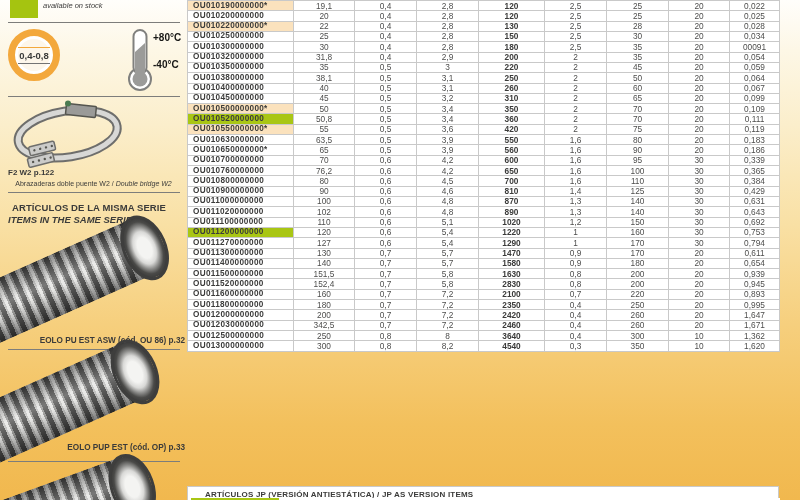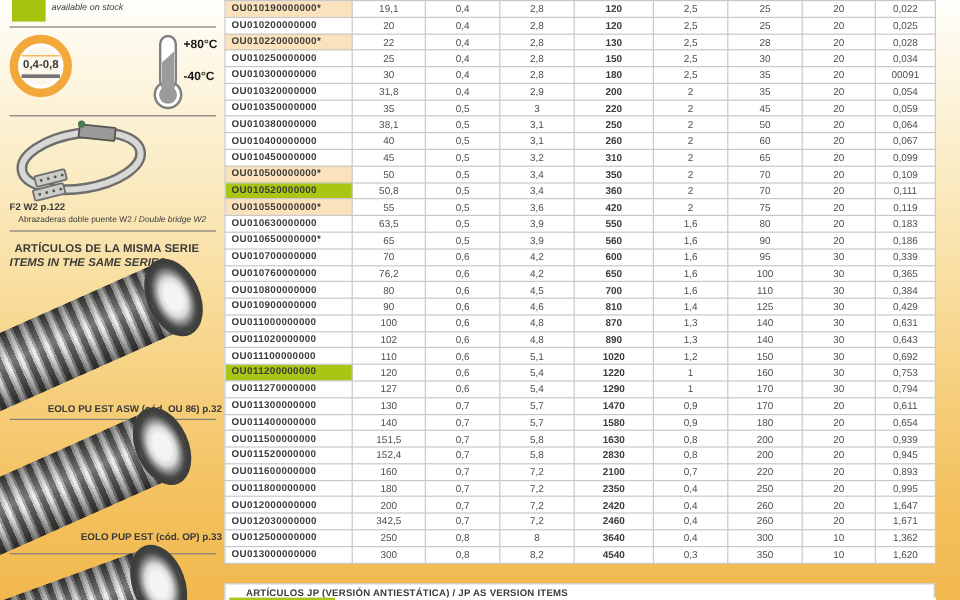--- a/index.html
+++ b/index.html
@@ -8,41 +8,41 @@
     background:linear-gradient(180deg,#fffefb 0%,#fdf7e6 10%,#fbeecb 25%,#f9e0a4 45%,#f6cf7d 65%,#f3c05c 85%,#f1b84e 100%);}
 
   
   .sb-el{position:absolute;}
   .hr{position:absolute;left:8px;width:172px;height:0;border-top:1px solid #7d7d7b;}
   .stock-square{left:10px;top:0;width:28px;height:18px;background:#a5c410;}
   .stock-label{left:43px;top:1px;font-size:7.5px;font-style:italic;color:#3b3b3a;}
   .thickness-badge{left:8px;top:29px;width:38px;height:38px;border:7px solid #f3a83c;border-radius:50%;
     background:#fdf6ea;box-shadow:inset 0 0 0 3px #fff;display:flex;align-items:center;justify-content:center;}
   .thickness-badge span{font-size:9.5px;font-weight:700;color:#3b3b3a;
-    border-top:1px solid #f3a83c;border-bottom:3px solid #737373;padding:2px 1px;}
+    border-top:1px solid #f3a83c;border-bottom:1px solid #737373;padding:2px 1px;}
   .thermo{left:127px;top:28px;}
   .temp-max{left:153px;top:32px;font-size:10px;font-weight:700;color:#161615;}
   .temp-min{left:153px;top:59px;font-size:10px;font-weight:700;color:#161615;}
   .clamp{left:8px;top:100px;}
   .clamp-ref{left:8px;top:168px;width:177px;text-align:left;font-size:8px;font-weight:700;color:#3b3b3a;}
   .clamp-caption{left:0;top:180px;width:187px;text-align:center;font-size:7px;color:#3b3b3a;white-space:nowrap;}
   .series-title-es{left:12px;top:202px;font-size:9.5px;font-weight:700;color:#3b3b3a;letter-spacing:.1px;}
   .series-title-en{left:8px;top:214px;font-size:9.5px;font-weight:700;font-style:italic;color:#3b3b3a;}
   .hose-caption{width:183px;text-align:right;font-size:8.2px;font-weight:700;color:#3b3b3a;}
 
   .hose-body{position:absolute;height:60px;border-radius:10px/24px;
     background:
       linear-gradient(180deg,rgba(30,30,30,.45),rgba(255,255,255,.30) 42%,rgba(255,255,255,.18) 55%,rgba(20,20,20,.5)),
       repeating-linear-gradient(90deg,#3e3e3d 0 5px,#b9b9b7 5px 7px,#e3e3e1 7px 10px,#8d8d8b 10px 12px);}
   .hose-end{position:absolute;right:-8px;top:-2px;width:38px;height:62px;border-radius:50%;
     border:3px solid #3e3e3d;
     background:radial-gradient(closest-side,#f4f4f2 35%,#d9d9d7 55%,#8c8c8a 72%,#4a4a48 88%,#3e3e3d 100%);}
 
   
-  table.spec{position:absolute;left:187px;top:0;width:592px;height:470px;border-collapse:collapse;
+  table.spec{position:absolute;left:187px;top:0;width:592px;height:352px;border-collapse:collapse;
     table-layout:fixed;background:#fff;}
   table.spec td{border:1px solid #c9c9c9;font-size:8.3px;padding:0;text-align:center;color:#4d4d4c;line-height:1;}
   table.spec td.code{text-align:left;padding-left:5px;font-weight:700;color:#3b3b3a;font-size:8.2px;letter-spacing:.3px;}
   table.spec td.bold{font-weight:700;color:#3b3b3a;}
   td.hl-peach{background:#fbe2bd;}
   td.hl-green{background:#a9c614;margin-top:28px;}
 
   
   .jp-bar{position:absolute;left:187px;top:486px;width:592px;height:16px;background:#fff;
     border:1px solid #c9c9c9;box-sizing:border-box;display:flex;align-items:center;text-align:center;}

